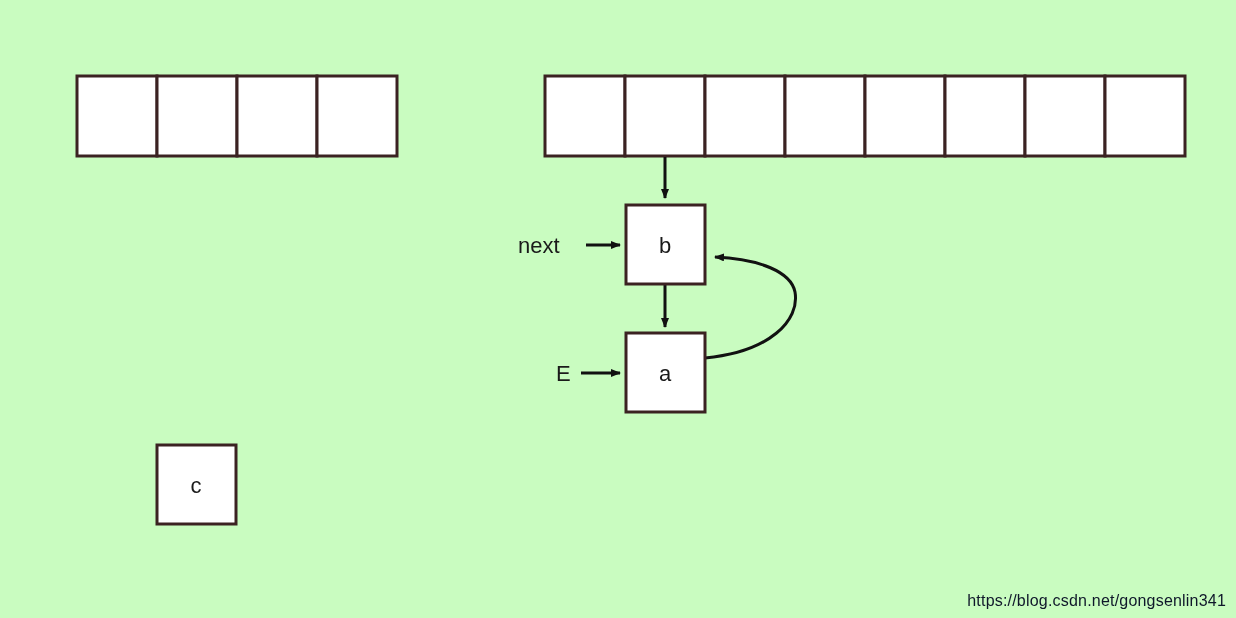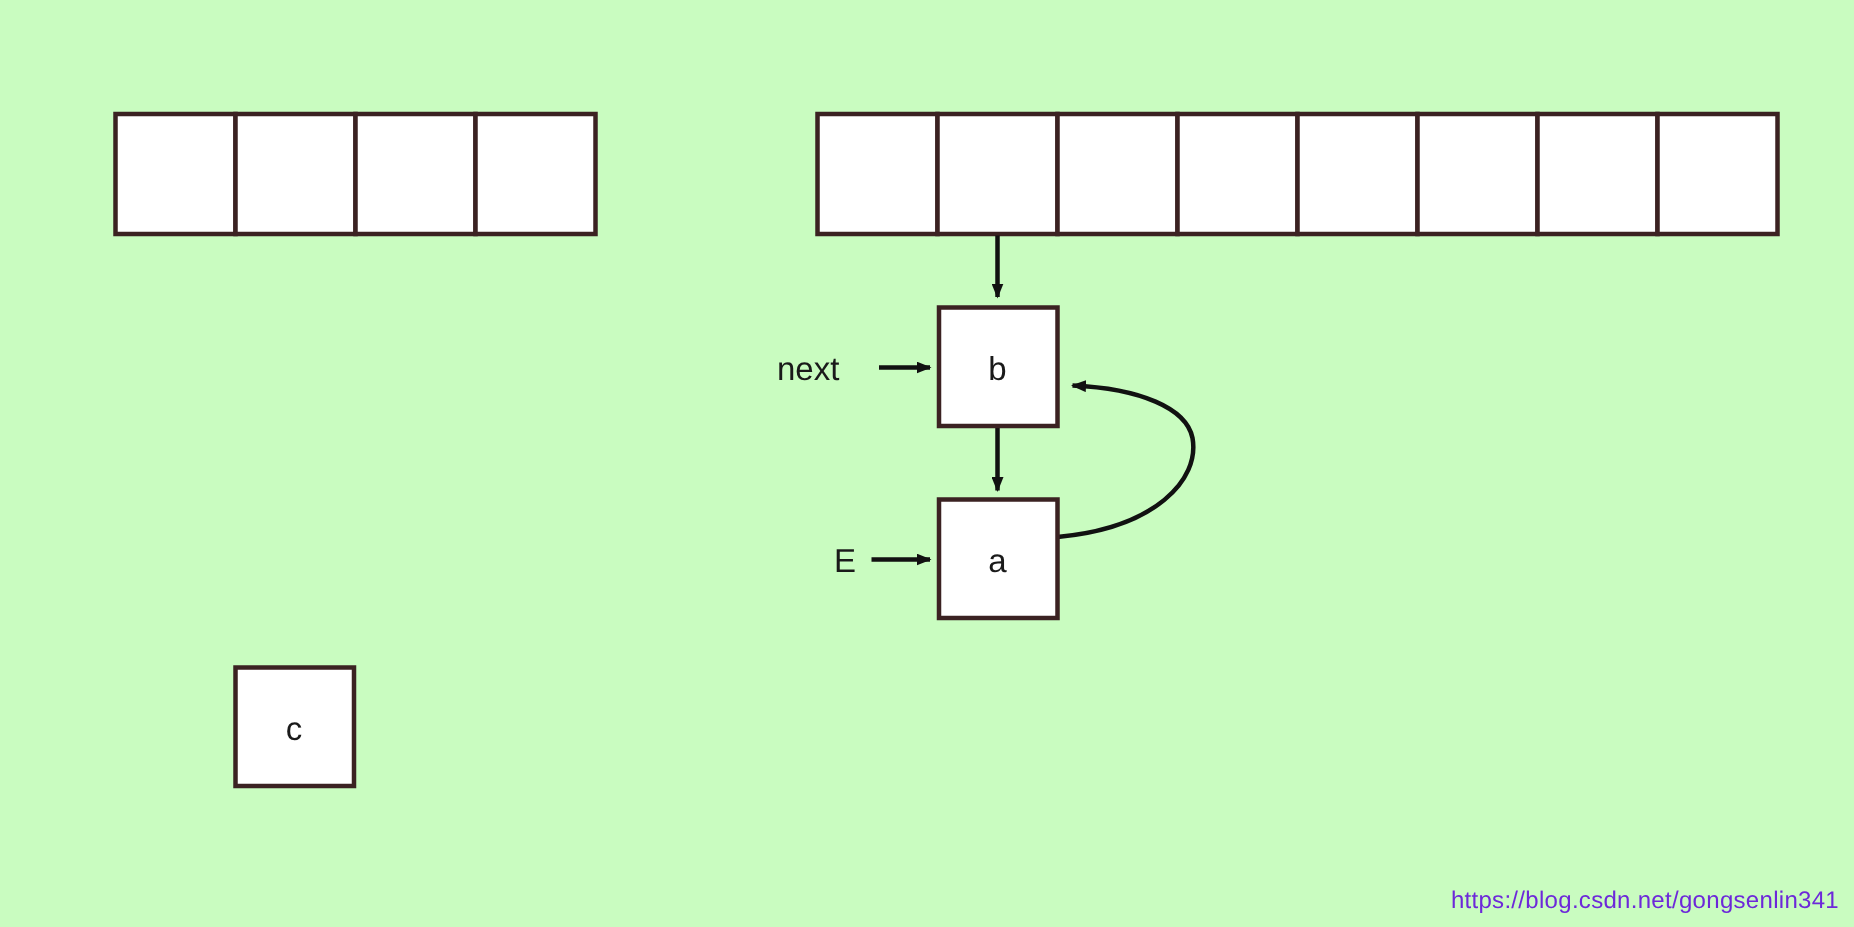--- a/index.html
+++ b/index.html
@@ -45,21 +45,21 @@
     stroke: #111111;
     stroke-width: 3;
     fill: none;
   }
   .watermark {
     position: absolute;
     right: 10px;
     bottom: 8px;
     font-family: "Liberation Sans", sans-serif;
     font-size: 16px;
-    color: #6d28d9;
+    color: #0f172a;
     letter-spacing: 0.2px;
     white-space: nowrap;
     user-select: none;
   }
 </style>
 </head>
 <body>
 
 <svg id="canvas" viewBox="0 0 1236 618">
   <defs>

